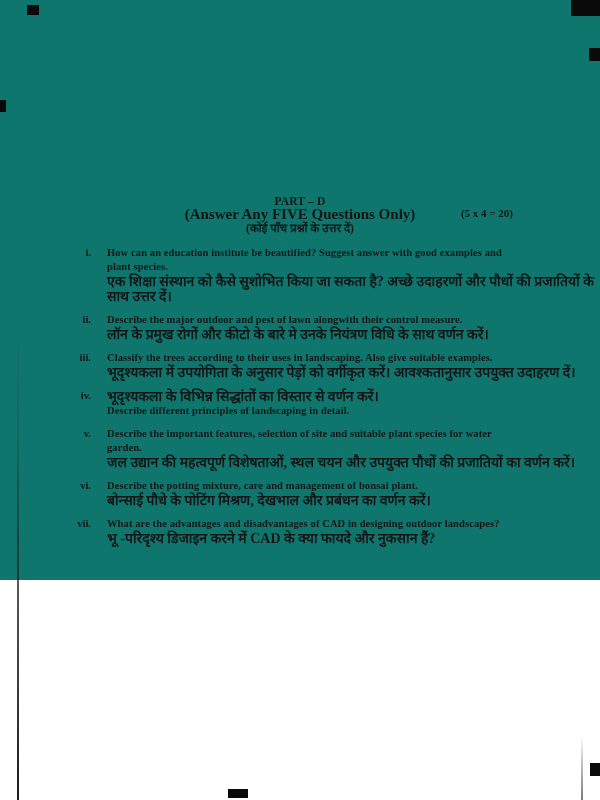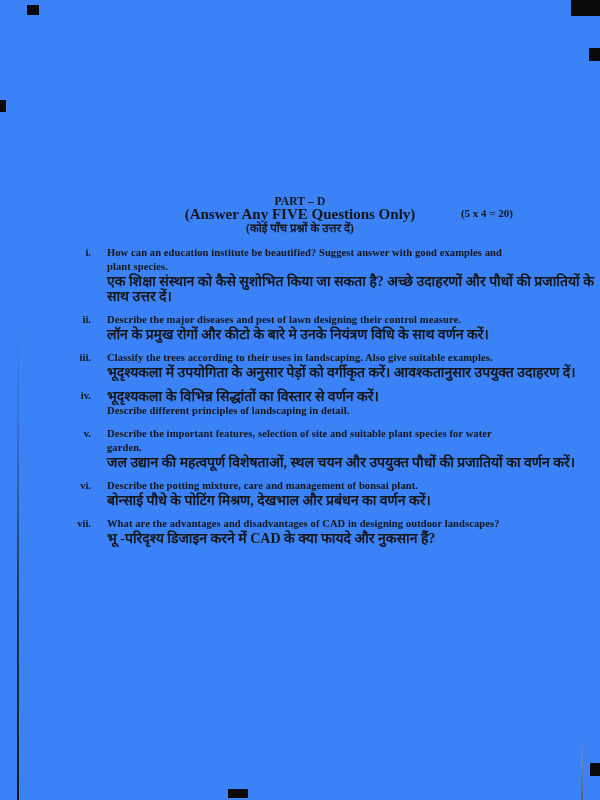--- a/index.html
+++ b/index.html
@@ -4,22 +4,22 @@
 <style>
   * { margin:0; padding:0; box-sizing:border-box; }
   html,body { width:600px; height:800px; overflow:hidden; }
   body {
     font-family: "Liberation Serif", "DejaVu Serif", serif;
     background:#ffffff;
     color:#161616;
   }
   .paper {
     position:relative;
-    width:600px; height:800px;
-    background:#3b82f6;
+    width:600px; height:580px;
+    background:#0f766e;
     padding-left:9px;
   }
 
   
   .header {
     position:absolute;
     top:195px; left:80px; width:440px;
     text-align:center;
     font-weight:bold;
   }
@@ -109,21 +109,21 @@
         <div class="qline en">How can an education institute be beautified? Suggest answer with good examples and</div>
         <div class="qline en">plant species.</div>
         <div class="qline hi">एक शिक्षा संस्थान को कैसे सुशोभित किया जा सकता है? अच्छे उदाहरणों और पौधों की प्रजातियों के</div>
         <div class="qline hi">साथ उत्तर दें।</div>
       </div>
     </div>
 
     <div class="q">
       <div class="qnum">ii.</div>
       <div class="qbody">
-        <div class="qline en">Describe the major diseases and pest of lawn designing  their control measure.</div>
+        <div class="qline en">Describe the major outdoor and pest of lawn alongwith  their control measure.</div>
         <div class="qline hi">लॉन के प्रमुख रोगों और कीटो के बारे मे  उनके नियंत्रण विधि के साथ वर्णन करें।</div>
       </div>
     </div>
 
     <div class="q">
       <div class="qnum">iii.</div>
       <div class="qbody">
         <div class="qline en">Classify the trees according to their uses in landscaping. Also give suitable examples.</div>
         <div class="qline hi">भूदृश्यकला में उपयोगिता के अनुसार पेड़ों को वर्गीकृत करें। आवश्कतानुसार उपयुक्त उदाहरण दें।</div>
       </div>

